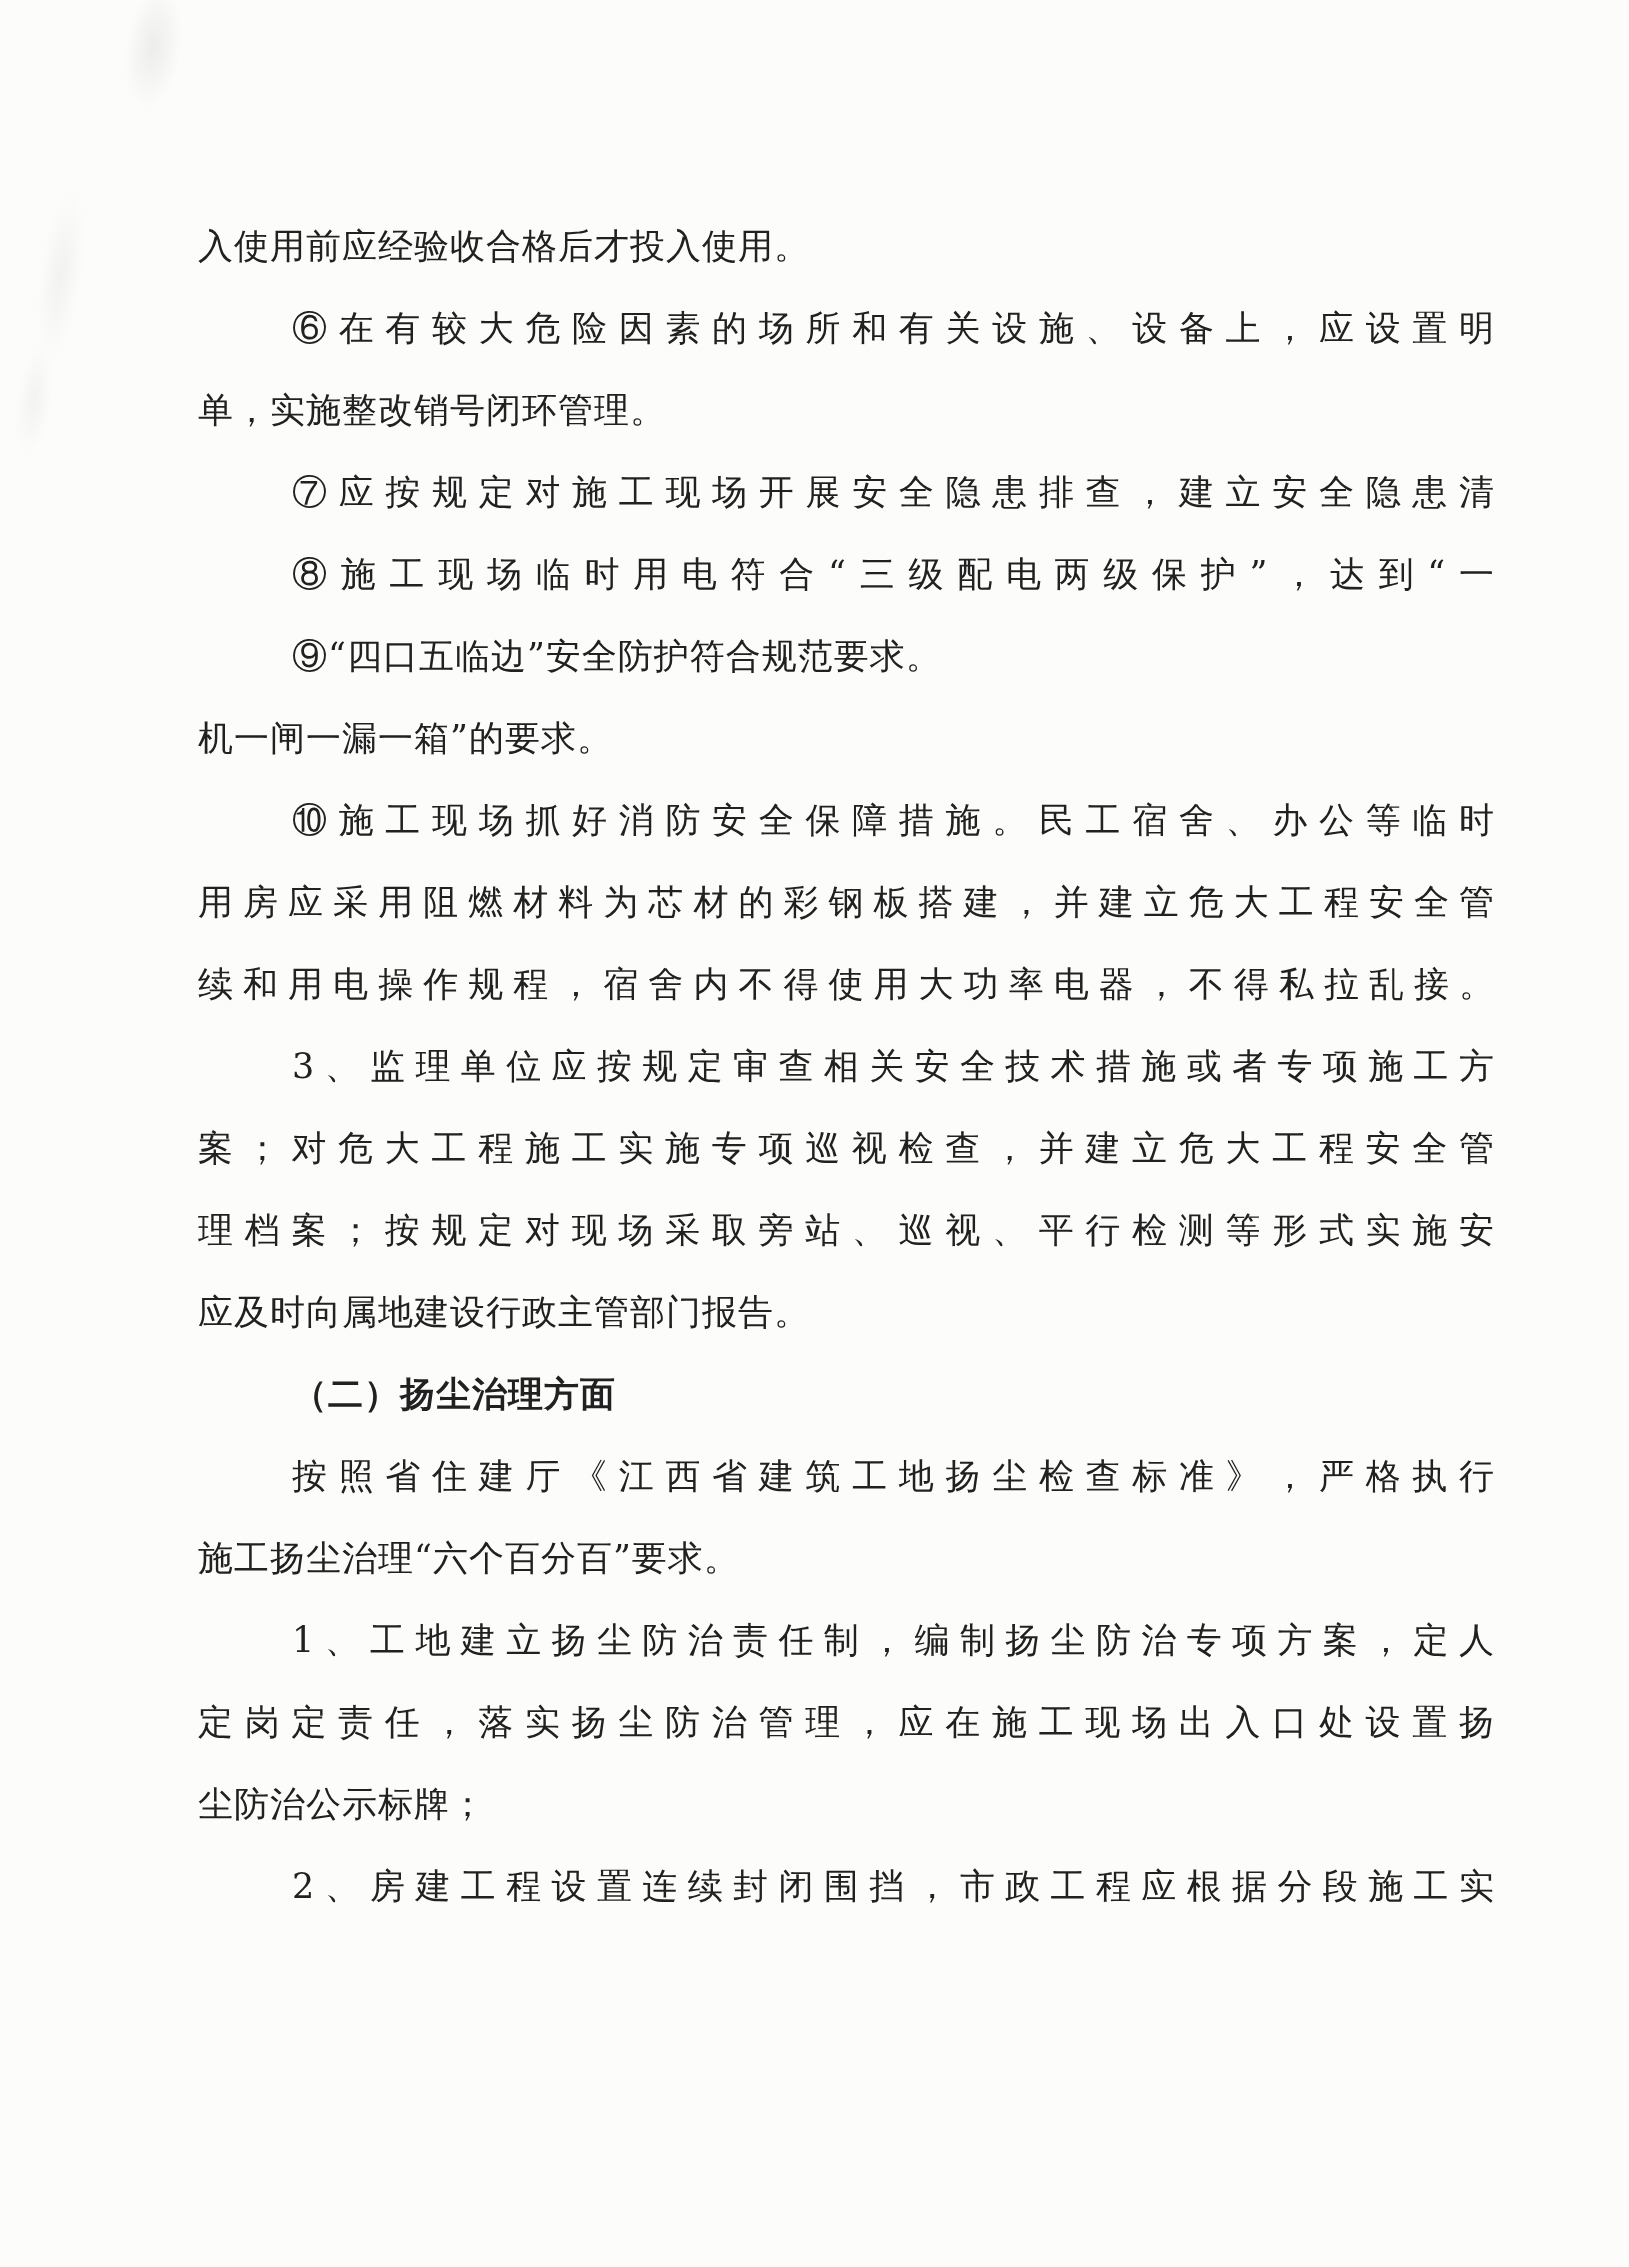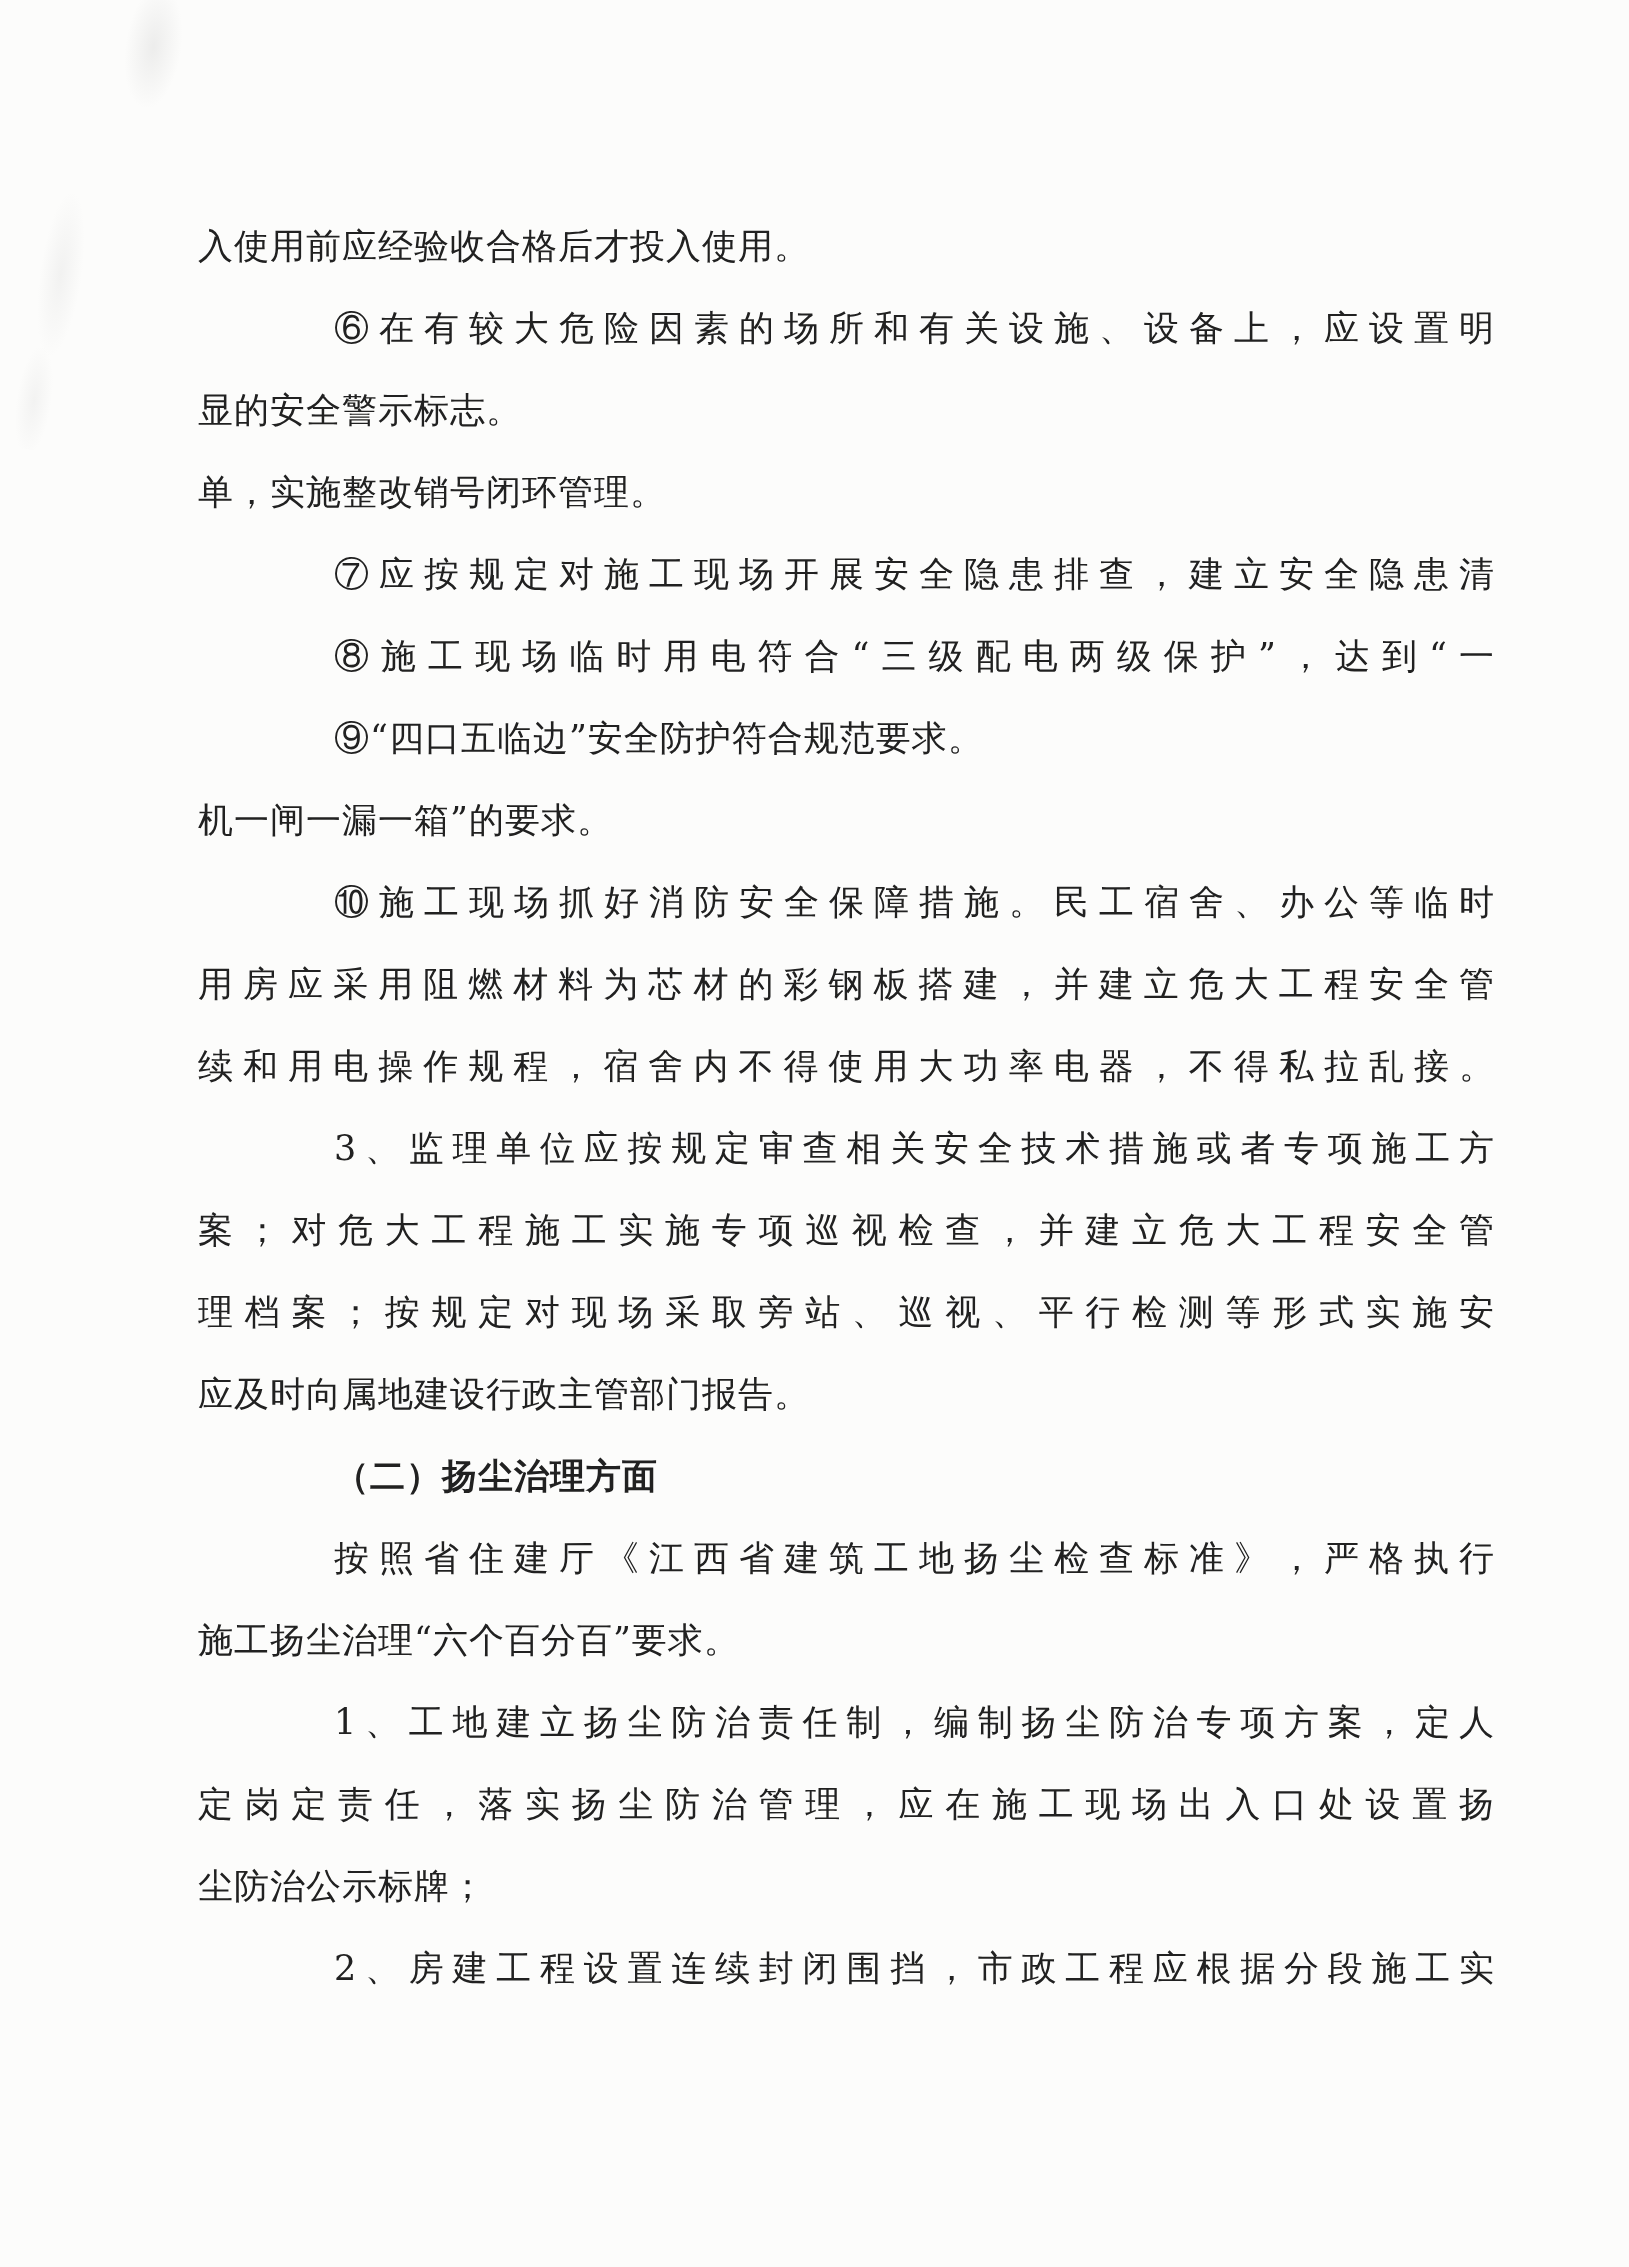--- a/index.html
+++ b/index.html
@@ -44,35 +44,33 @@
     letter-spacing: 1px;
   }
   .line.justify {
     white-space: normal;
     text-align: justify;
     text-align-last: justify;
     text-justify: inter-character;
   }
   .line.indent {
     text-indent: 94px;
-    margin-left: 42px;
   }
   .line.bold {
     font-weight: 700;
   }
 </style>
 </head>
 <body>
 
 <div class="page">
   <div class="smudge"></div>
   <div class="text-block" style="color: rgb(33, 33, 33);">
       <div class="line">入使用前应经验收合格后才投入使用。</div>
       <div class="line indent justify">⑥在有较大危险因素的场所和有关设施、设备上，应设置明</div>
-      <div class="line">显的安全警示标志。</div>
       <div class="line">单，实施整改销号闭环管理。</div>
       <div class="line indent justify">⑦应按规定对施工现场开展安全隐患排查，建立安全隐患清</div>
       <div class="line indent justify">⑧施工现场临时用电符合“三级配电两级保护”，达到“一</div>
       <div class="line indent">⑨“四口五临边”安全防护符合规范要求。</div>
       <div class="line">机一闸一漏一箱”的要求。</div>
       <div class="line indent justify">⑩施工现场抓好消防安全保障措施。民工宿舍、办公等临时</div>
       <div class="line justify">用房应采用阻燃材料为芯材的彩钢板搭建，并建立危大工程安全管</div>
       <div class="line justify">续和用电操作规程，宿舍内不得使用大功率电器，不得私拉乱接。</div>
       <div class="line indent justify">3、监理单位应按规定审查相关安全技术措施或者专项施工方</div>
       <div class="line justify">案；对危大工程施工实施专项巡视检查，并建立危大工程安全管</div>

